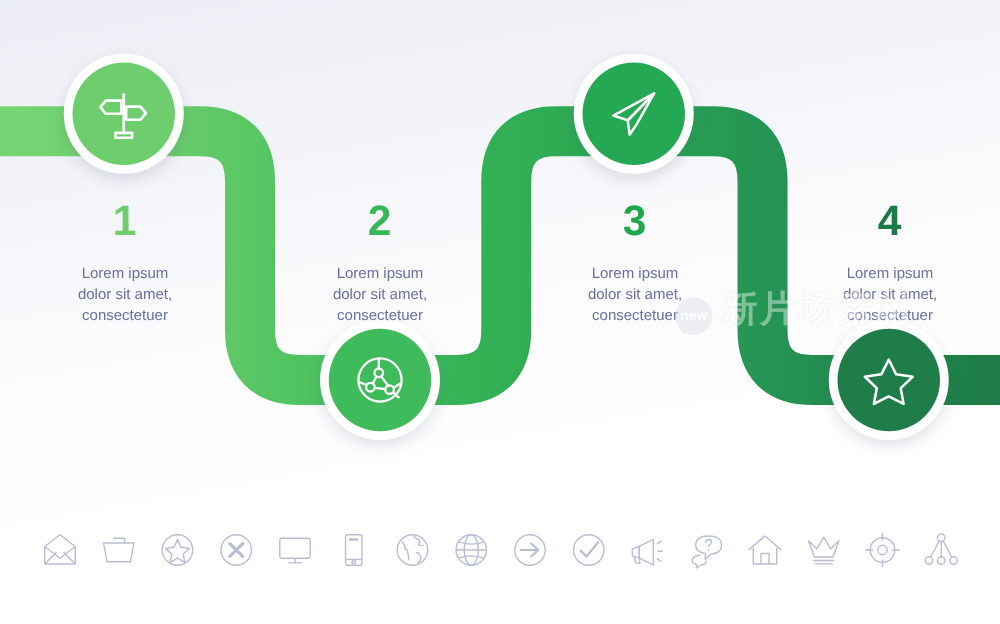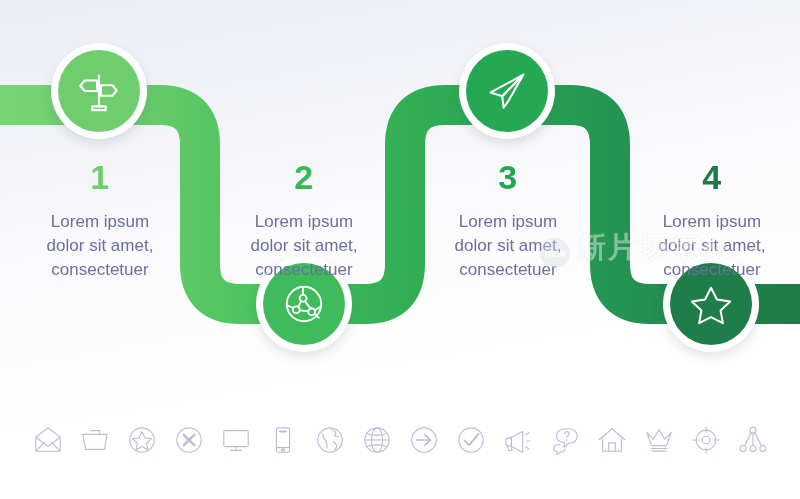--- a/index.html
+++ b/index.html
@@ -54,21 +54,21 @@
     text-align: center;
   }
   .step-num {
     font-size: 34px;
     font-weight: bold;
     line-height: 1;
     margin: 0 0 7px 0;
     letter-spacing: 0.5px;
   }
   .step-desc {
-    font-size: 17px;
+    font-size: 12px;
     line-height: 1.42;
     color: #6a6f9e;
     margin: 16px;
     white-space: pre-line;
   }
   .text-1 { left: 20px;  top: 160px; }
   .text-2 { left: 224px; top: 160px; }
   .text-3 { left: 428px; top: 160px; }
   .text-4 { left: 632px; top: 160px; }
 

